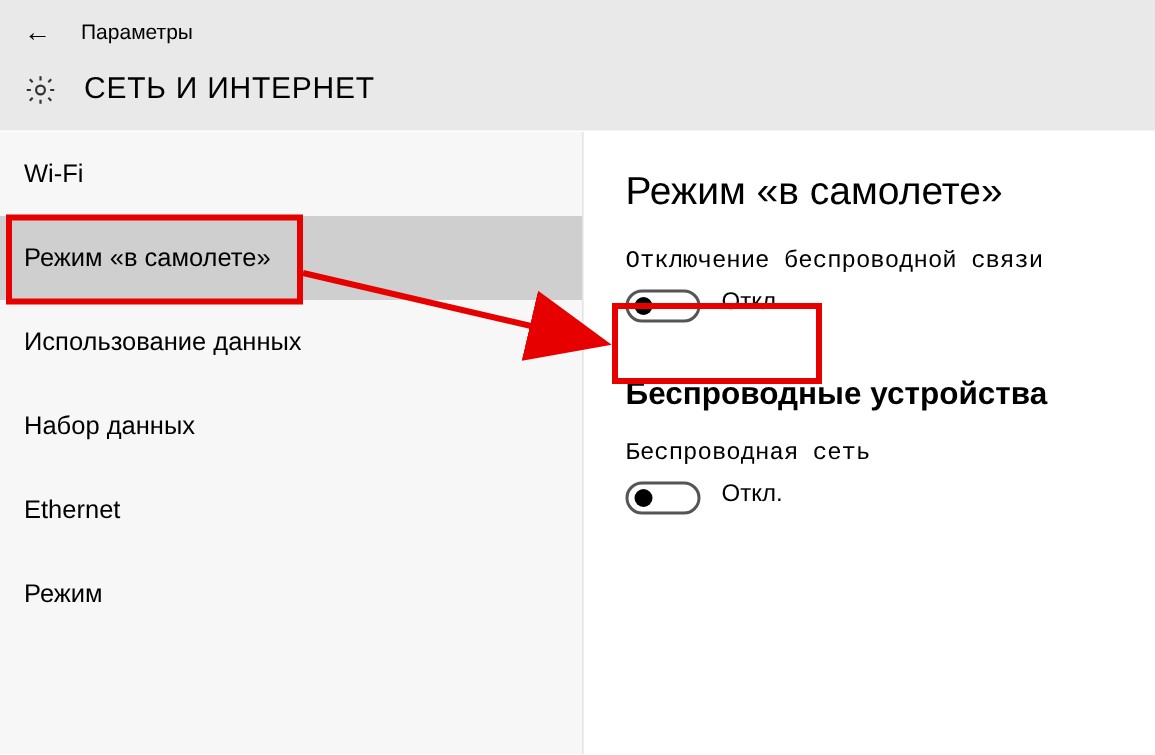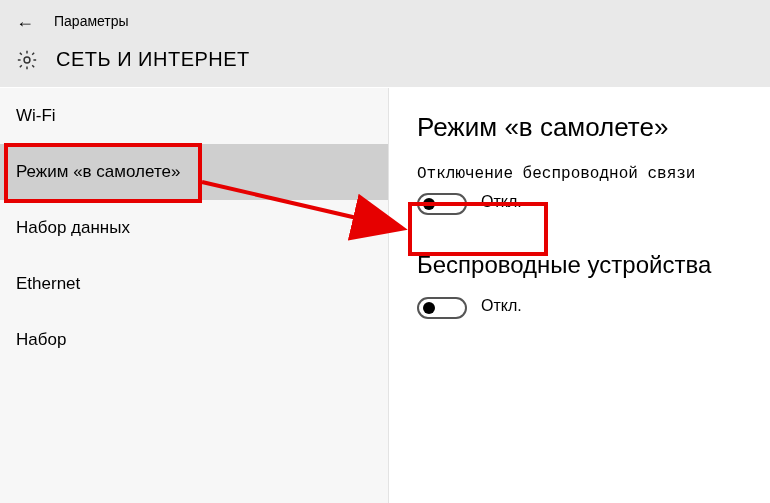--- a/index.html
+++ b/index.html
@@ -33,21 +33,21 @@
     font-size: 17px;
     cursor: pointer;
     border-bottom: 0;
     position: relative;
   }
   .sidebar-item.selected { background: #cfcfcf; }
   .main {
     flex: 1; padding: 24px 24px 0 28px;
   }
   .main h1 { font-size: 26px; font-weight: 400; margin-bottom: 22px; }
-  .main h2 { font-size: 24px; font-weight: 400; margin: 36px 0 18px 0; }
+  .main h2 { font-size: 21px; font-weight: 700; margin: 36px 0 18px 0; }
   .setting-label { font-size: 16px; margin-bottom: 10px; font-family: Liberation Mono, monospace; }
   .toggle-row { display: flex; align-items: flex-start; gap: 14px; margin-bottom: 10px; position: relative; }
   .toggle {
     width: 50px; height: 22px; border-radius: 11px;
     border: 2px solid #555; position: relative; background: #fff;
     cursor: pointer;
   }
   .toggle .knob {
     width: 12px; height: 12px; border-radius: 50%;
     background: #000; position: absolute; top: 3px; left: 4px;
@@ -75,38 +75,40 @@
       </svg>
     </span>
     <span class="header-section">СЕТЬ И ИНТЕРНЕТ</span>
   </div>
 </div>
 
 <div class="content">
   <div class="sidebar">
     <div class="sidebar-item"><span>Wi-Fi</span></div>
     <div class="sidebar-item selected"><span>Режим «в самолете»</span></div>
+    <div class="sidebar-item"><span>Использование данных</span></div>
     <div class="sidebar-item"><span>Набор данных</span></div>
     <div class="sidebar-item"><span>Ethernet</span></div>
-    <div class="sidebar-item"><span>Набор</span></div>
+    <div class="sidebar-item"><span>Режим</span></div>
   </div>
 
   <div class="main">
     <h1>Режим «в самолете»</h1>
 
     <div class="setting-label">Отключение беспроводной связи</div>
     <div class="toggle-row">
       <div class="toggle">
           <div class="knob"></div>
         </div>
       <span class="toggle-state">Откл.</span>
     </div>
 
     <h2>Беспроводные устройства</h2>
 
+    <div class="setting-label">Беспроводная сеть</div>
 
     <div class="toggle-row">
       <div class="toggle">
           <div class="knob"></div>
         </div>
       <span class="toggle-state">Откл.</span>
     </div>
   </div>
 </div>
 

